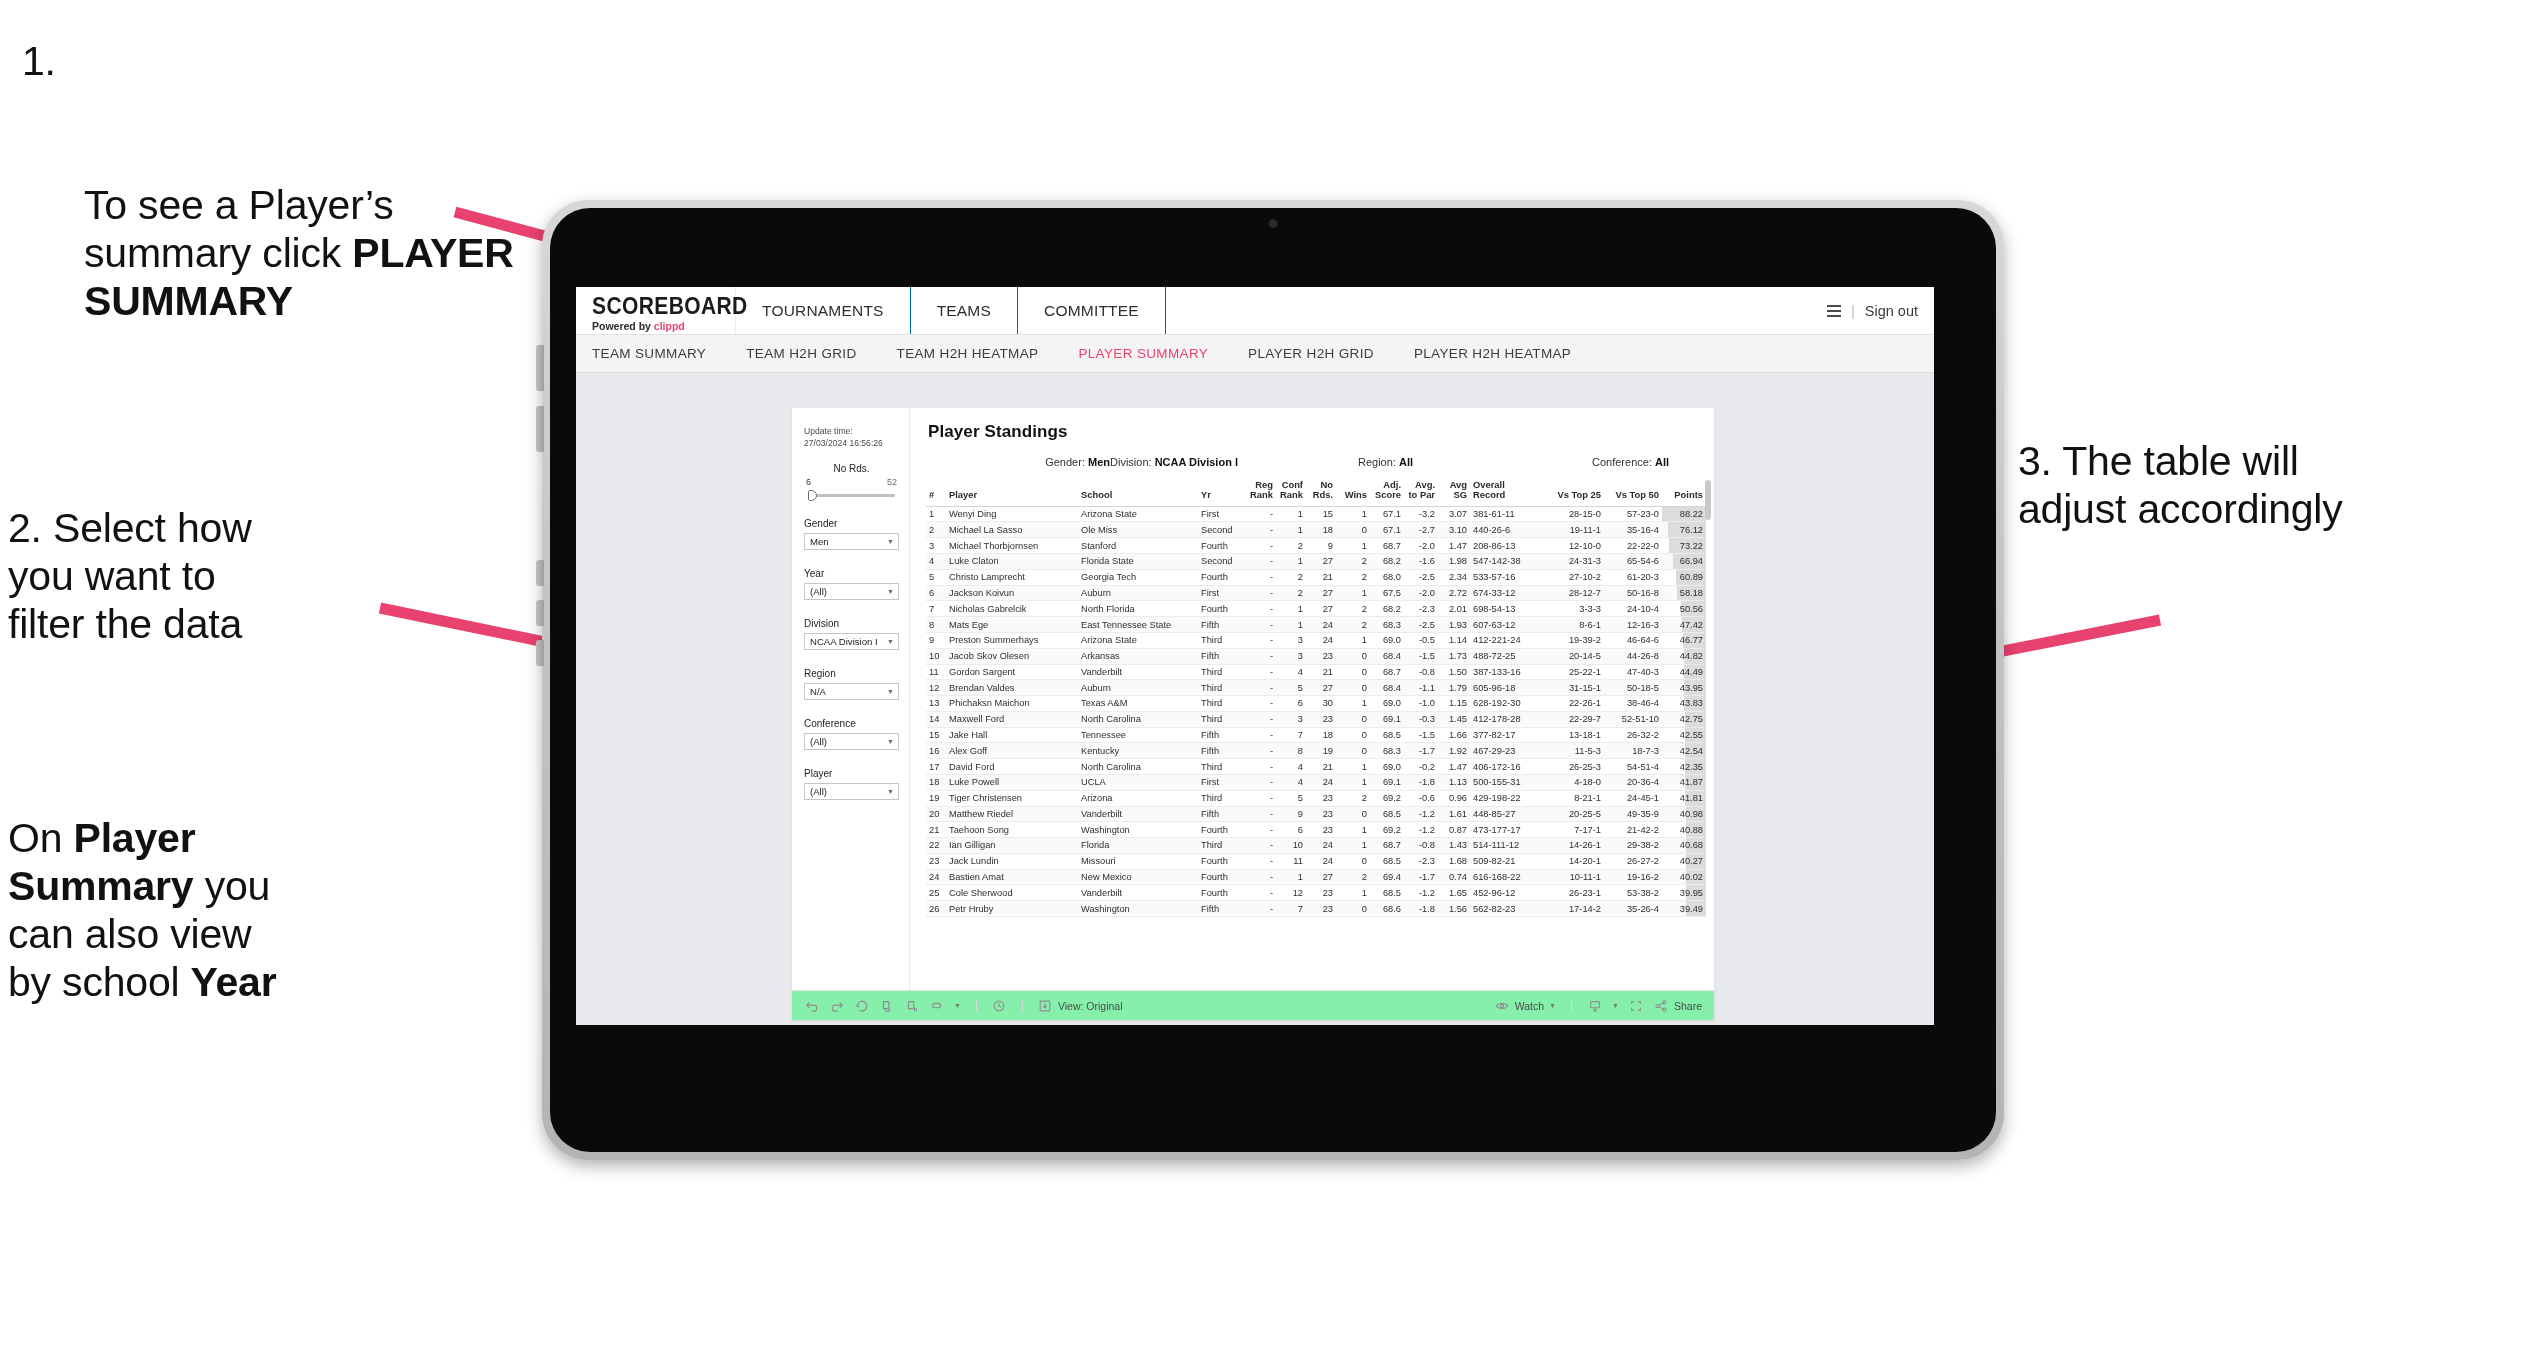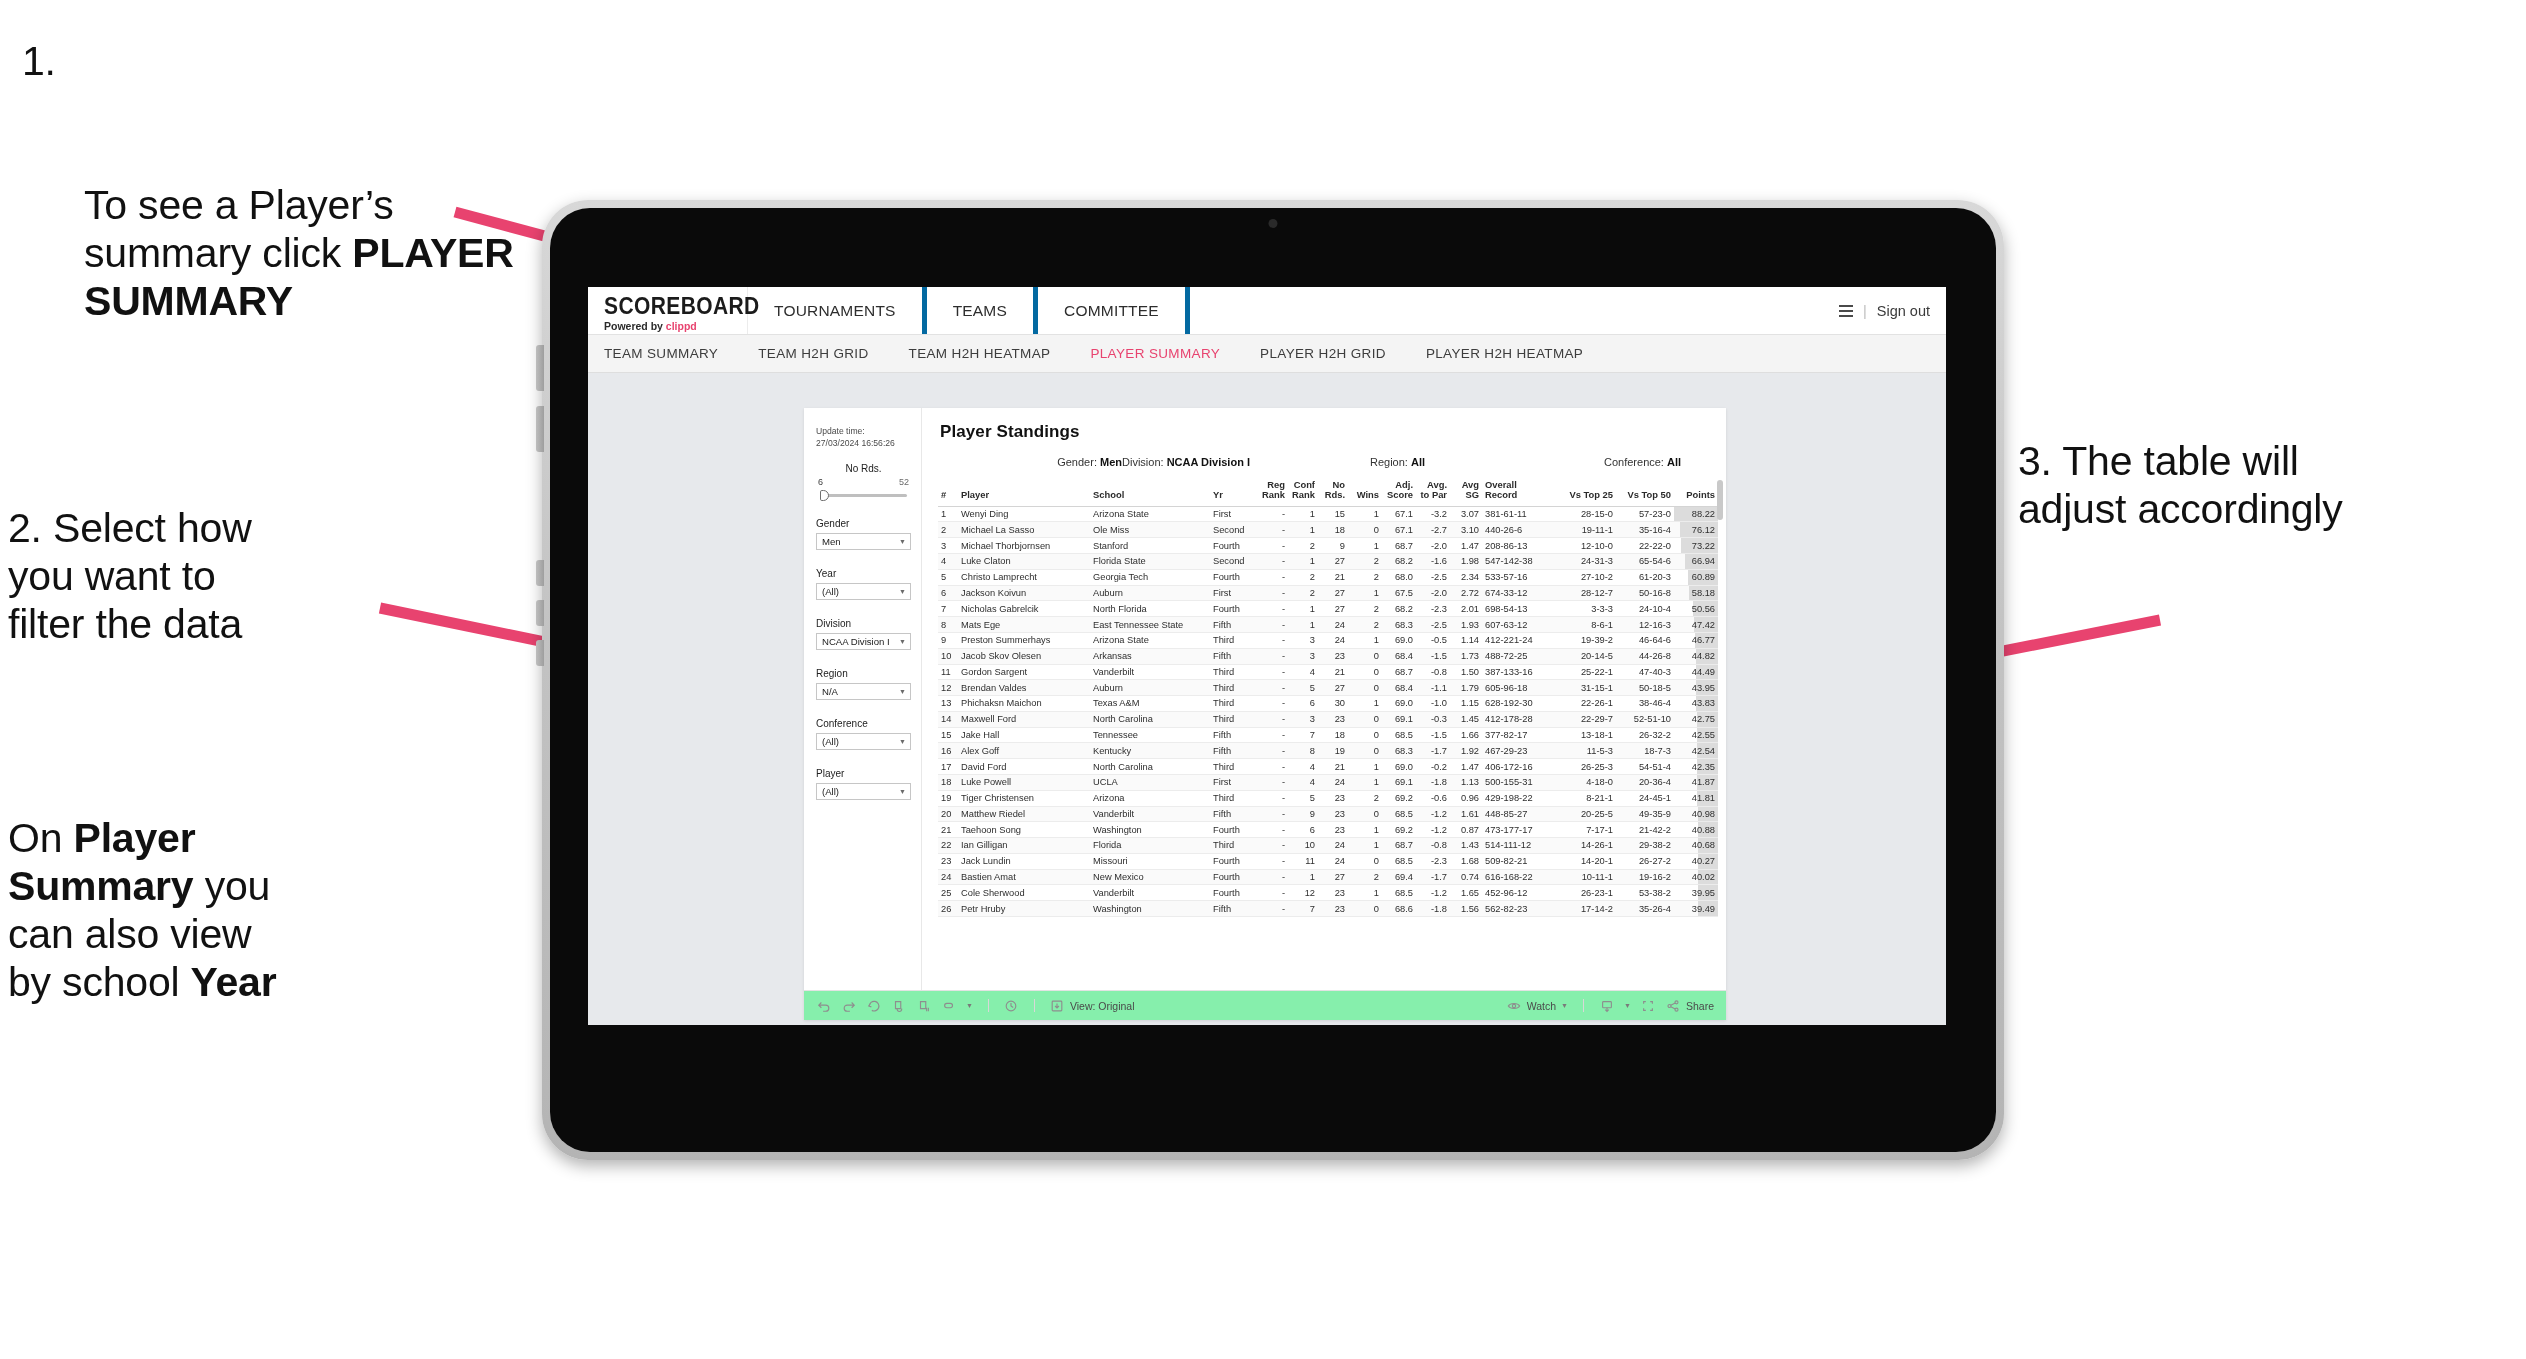--- a/index.html
+++ b/index.html
@@ -66,21 +66,20 @@
   .side-btn.b4 { top: 600px; height: 26px; }
   .side-btn.b5 { top: 640px; height: 26px; }
 
   
   .screen {
     position: absolute;
     left: 576px; top: 287px;
     width: 1358px; height: 738px;
     background: #e7e9ec;
     overflow: hidden;
-    margin-left: 12px;
   }
 
   
   .app-top {
     height: 48px; background:#ffffff; display:flex; align-items:stretch;
     border-bottom: 1px solid #e2e2e2;
     position: relative;
   }
   .brand {
     width: 160px; padding: 6px 0 0 16px; display:flex; flex-direction:column; justify-content:center;
@@ -92,21 +91,21 @@
     transform: scaleY(1.12); transform-origin: left center;
     line-height: 1;
   }
   .brand-sub { font-size: 10.5px; color:#2a2a2a; margin-top:4px; font-weight:600; }
   .brand-sub .clippd { color:#e8436f; font-weight:700; }
 
   .top-nav { display:flex; }
   .top-nav .tab {
     display:flex; align-items:center; padding: 0 26px;
     font-size: 15.5px; color:#2d2d2d; letter-spacing:.2px;
-    border-right: 5px solid #0369a1;
+    border-right: 1px solid #0369a1;
     cursor: default;
   }
   .top-right {
     margin-left:auto; display:flex; align-items:center; gap:10px;
     padding-right: 16px; font-size: 14.5px; color:#3a3a3a;
   }
   .top-right .sep { color:#bdbdbd; }
   .hamburger { display:flex; flex-direction:column; gap:3px; }
   .hamburger i { display:block; width:14px; height:2px; background:#4a4a4a; }
 

